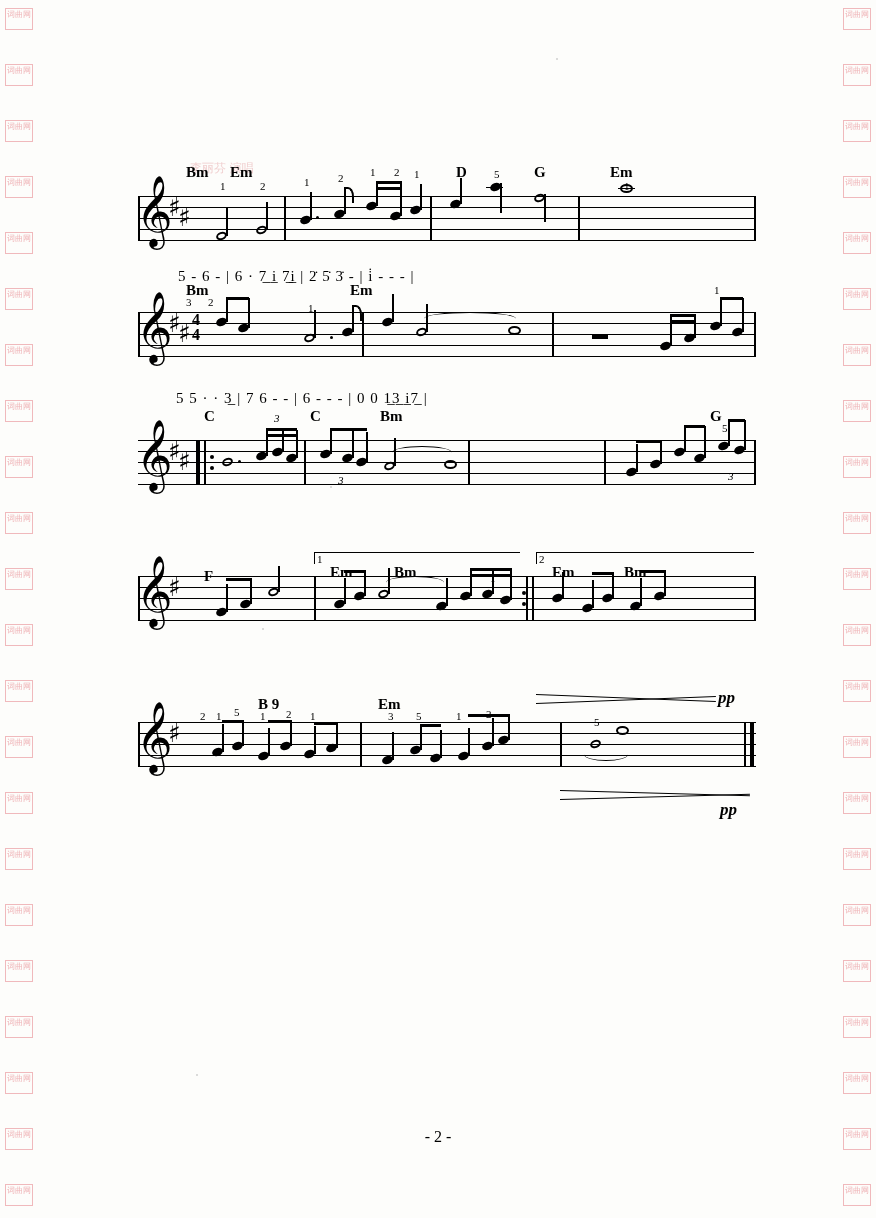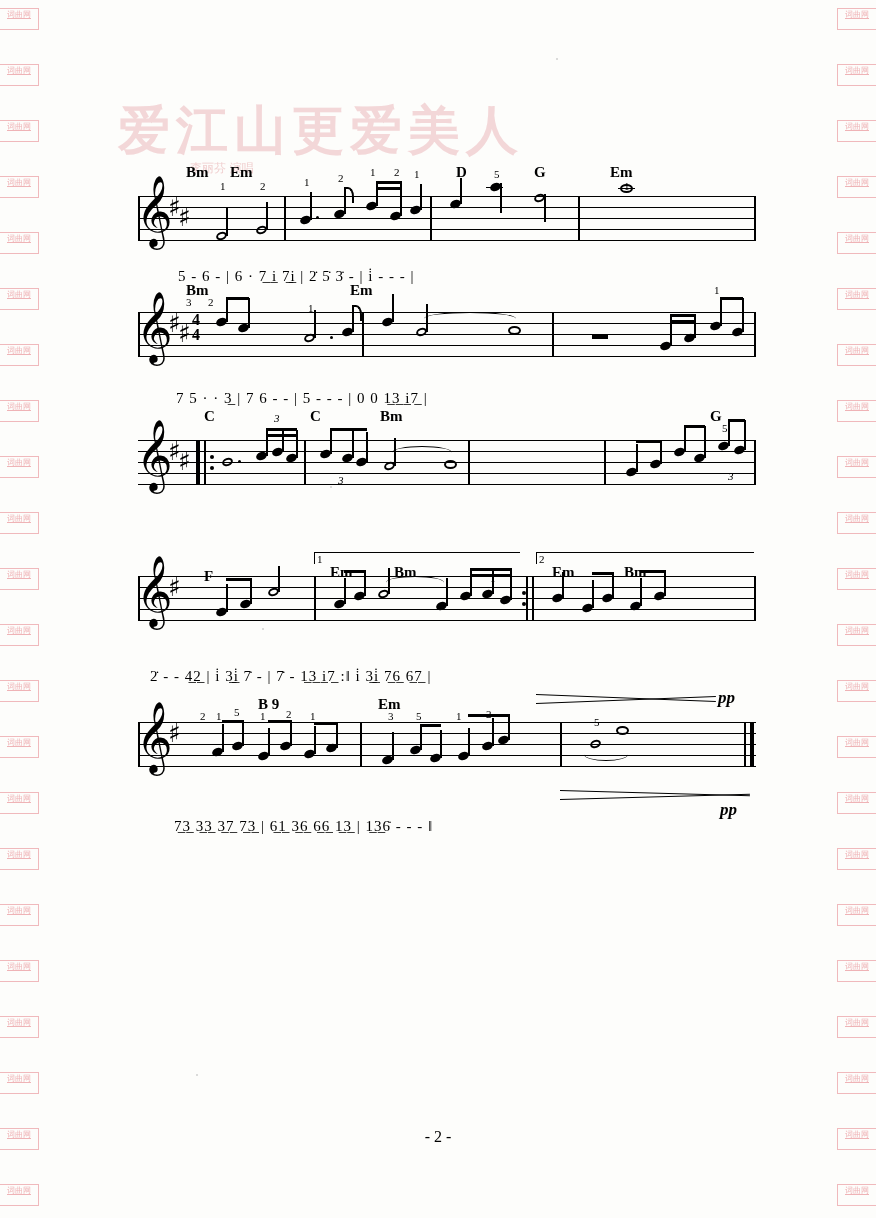--- a/index.html
+++ b/index.html
@@ -27,33 +27,32 @@
     display: flex;
     flex-direction: column;
     align-items: center;
     gap: 34px;
     padding-top: 8px;
     box-sizing: border-box;
   }
   .wm-col.left { left: 4px; }
   .wm-col.right { right: 4px; }
   .wm-box {
-    width: 40px;
+    width: 28px;
     height: 22px;
     border: 1px solid #f0b9bc;
     color: #efb3b6;
     font-size: 8px;
     line-height: 10px;
     text-align: center;
     font-family: "DejaVu Sans", sans-serif;
     letter-spacing: 0;
     overflow: hidden;
     padding-top: 1px;
     box-sizing: border-box;
-    text-decoration: underline;
   }
 
   
   .title-wm {
     position: absolute;
     left: 118px;
     top: 96px;
     font-size: 52px;
     color: #f3d7d8;
     font-family: "DejaVu Sans", sans-serif;
@@ -318,21 +317,20 @@
       <div class="wm-box">词曲网</div>
       <div class="wm-box">词曲网</div>
       <div class="wm-box">词曲网</div>
       <div class="wm-box">词曲网</div>
       <div class="wm-box">词曲网</div>
       <div class="wm-box">词曲网</div>
       <div class="wm-box">词曲网</div>
       <div class="wm-box">词曲网</div>
     </div>
 
-  <div class="title-wm">爱江山更爱美人</div>
   <div class="title-wm-sub">李丽芬 演唱</div>
 
   <div class="system" style="top:196px;">
     <div class="staff">
       <div class="line"></div>
       <div class="line"></div>
       <div class="line"></div>
       <div class="line"></div>
       <div class="line"></div>
 
@@ -447,21 +445,21 @@
       <div class="beam" style="left:582px; top:-15px; width:23px;"></div>
 
       <div class="chord" style="left:48px; top:-30px;">Bm</div>
       <div class="chord" style="left:212px; top:-30px;">Em</div>
       <div class="fingering" style="left:48px; top:-16px;">3</div>
       <div class="fingering" style="left:70px; top:-16px;">2</div>
       <div class="fingering" style="left:170px; top:-10px;">1</div>
       <div class="fingering" style="left:576px; top:-28px;">1</div>
     </div>
   </div>
-  <div class="jianpu" style="top:390px; left:176px;">7 5 · · 3̲  |  7 6  -  -  |  5 - - -  |  0 0 1̲3̲ i̲7̲ |</div>
+  <div class="jianpu" style="top:390px; left:176px;">5 5 · · 3̲  |  7 6  -  -  |  6 - - -  |  0 0 1̲3̲ i̲7̲ |</div>
 
   <div class="system" style="top:440px;">
     <div class="staff">
       <div class="line"></div>
       <div class="line"></div>
       <div class="line"></div>
       <div class="line"></div>
       <div class="line"></div>
 
       <div class="clef">𝄞</div>
@@ -590,21 +588,20 @@
       <div class="beam" style="left:502px; top:-6px; width:25px;"></div>
 
       <div class="chord" style="left:66px; top:-8px;">F</div>
       <div class="chord" style="left:192px; top:-12px;">Em</div>
       <div class="chord" style="left:256px; top:-12px;">Bm</div>
       <div class="chord" style="left:414px; top:-12px;">Em</div>
       <div class="chord" style="left:486px; top:-12px;">Bm</div>
       <div class="fingering" style="left:352px; top:-4px;">1</div>
     </div>
   </div>
-  <div class="jianpu" style="top:668px; left:150px;">2̇ - - 4̲2̲ | i̇ 3̲i̲̇ 7̇ - | 7̇ - 1̲3̲ i̲7̲ :‖ i̇ 3̲i̲̇ 7̲6̲ 6̲7̲ |</div>
 
   <div class="system" style="top:722px;">
     <div class="staff">
       <div class="line"></div>
       <div class="line"></div>
       <div class="line"></div>
       <div class="line"></div>
       <div class="line"></div>
 
       <div class="clef">𝄞</div>
@@ -673,21 +670,20 @@
       <div class="fingering" style="left:456px; top:-6px;">5</div>
     </div>
   </div>
 
   <div class="hairpin" style="left:560px; top:790px; width:190px;">
     <div class="hp-top" style="transform: rotate(1.6deg);"></div>
     <div class="hp-bot" style="top:9px; transform: rotate(-1.6deg);"></div>
   </div>
   <div class="dynamic" style="left:720px; top:800px;">pp</div>
 
-  <div class="jianpu" style="top:818px; left:174px;">7̲3̲ 3̲3̲ 3̲7̲ 7̲3̲  |  6̲1̲ 3̲6̲ 6̲6̲ 1̲3̲  |  1̲3̲6̇ - - - ‖</div>
 
   <div class="page-number">- 2 -</div>
 
   <div class="speck" style="left:262px; top:628px; width:2px; height:2px;"></div>
   <div class="speck" style="left:330px; top:486px; width:2px; height:2px;"></div>
   <div class="speck" style="left:196px; top:1074px; width:2px; height:2px;"></div>
   <div class="speck" style="left:556px; top:58px; width:2px; height:2px;"></div>
 
 </div>
 

